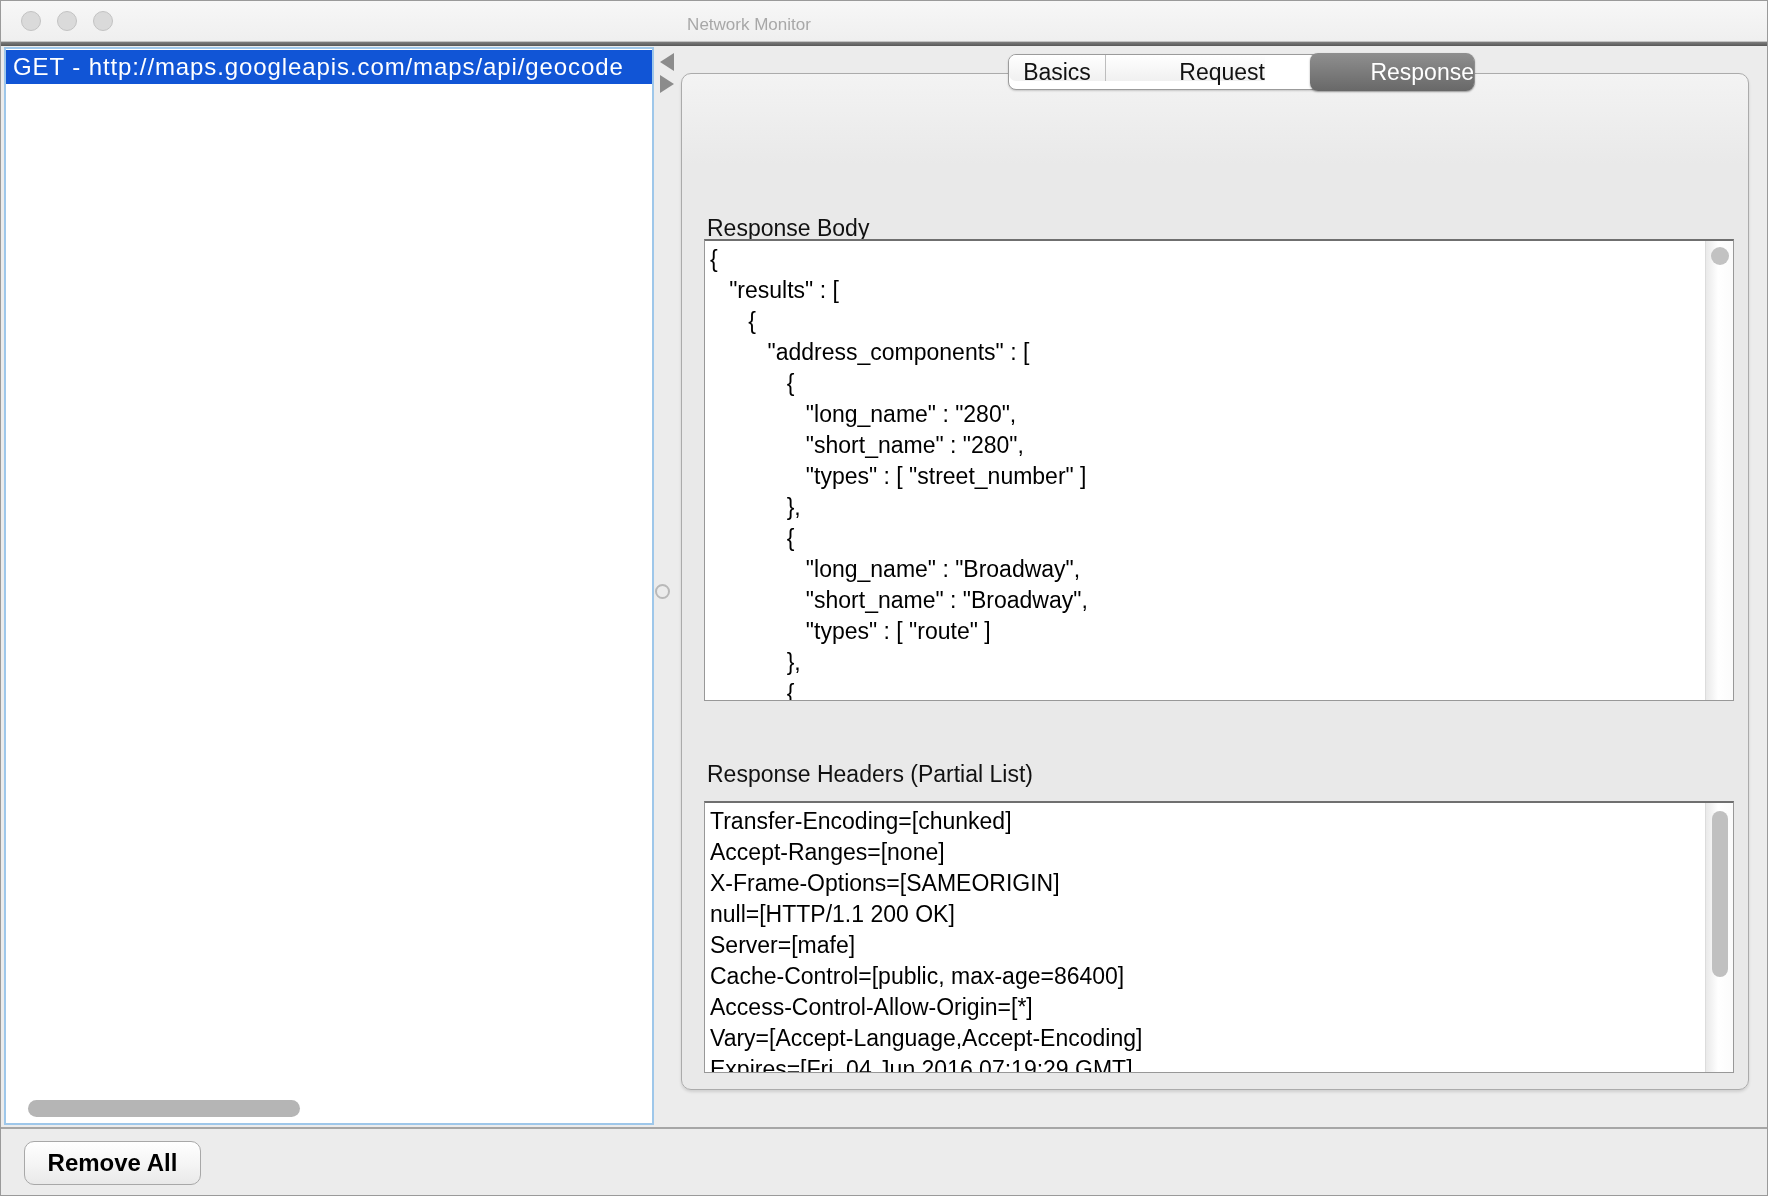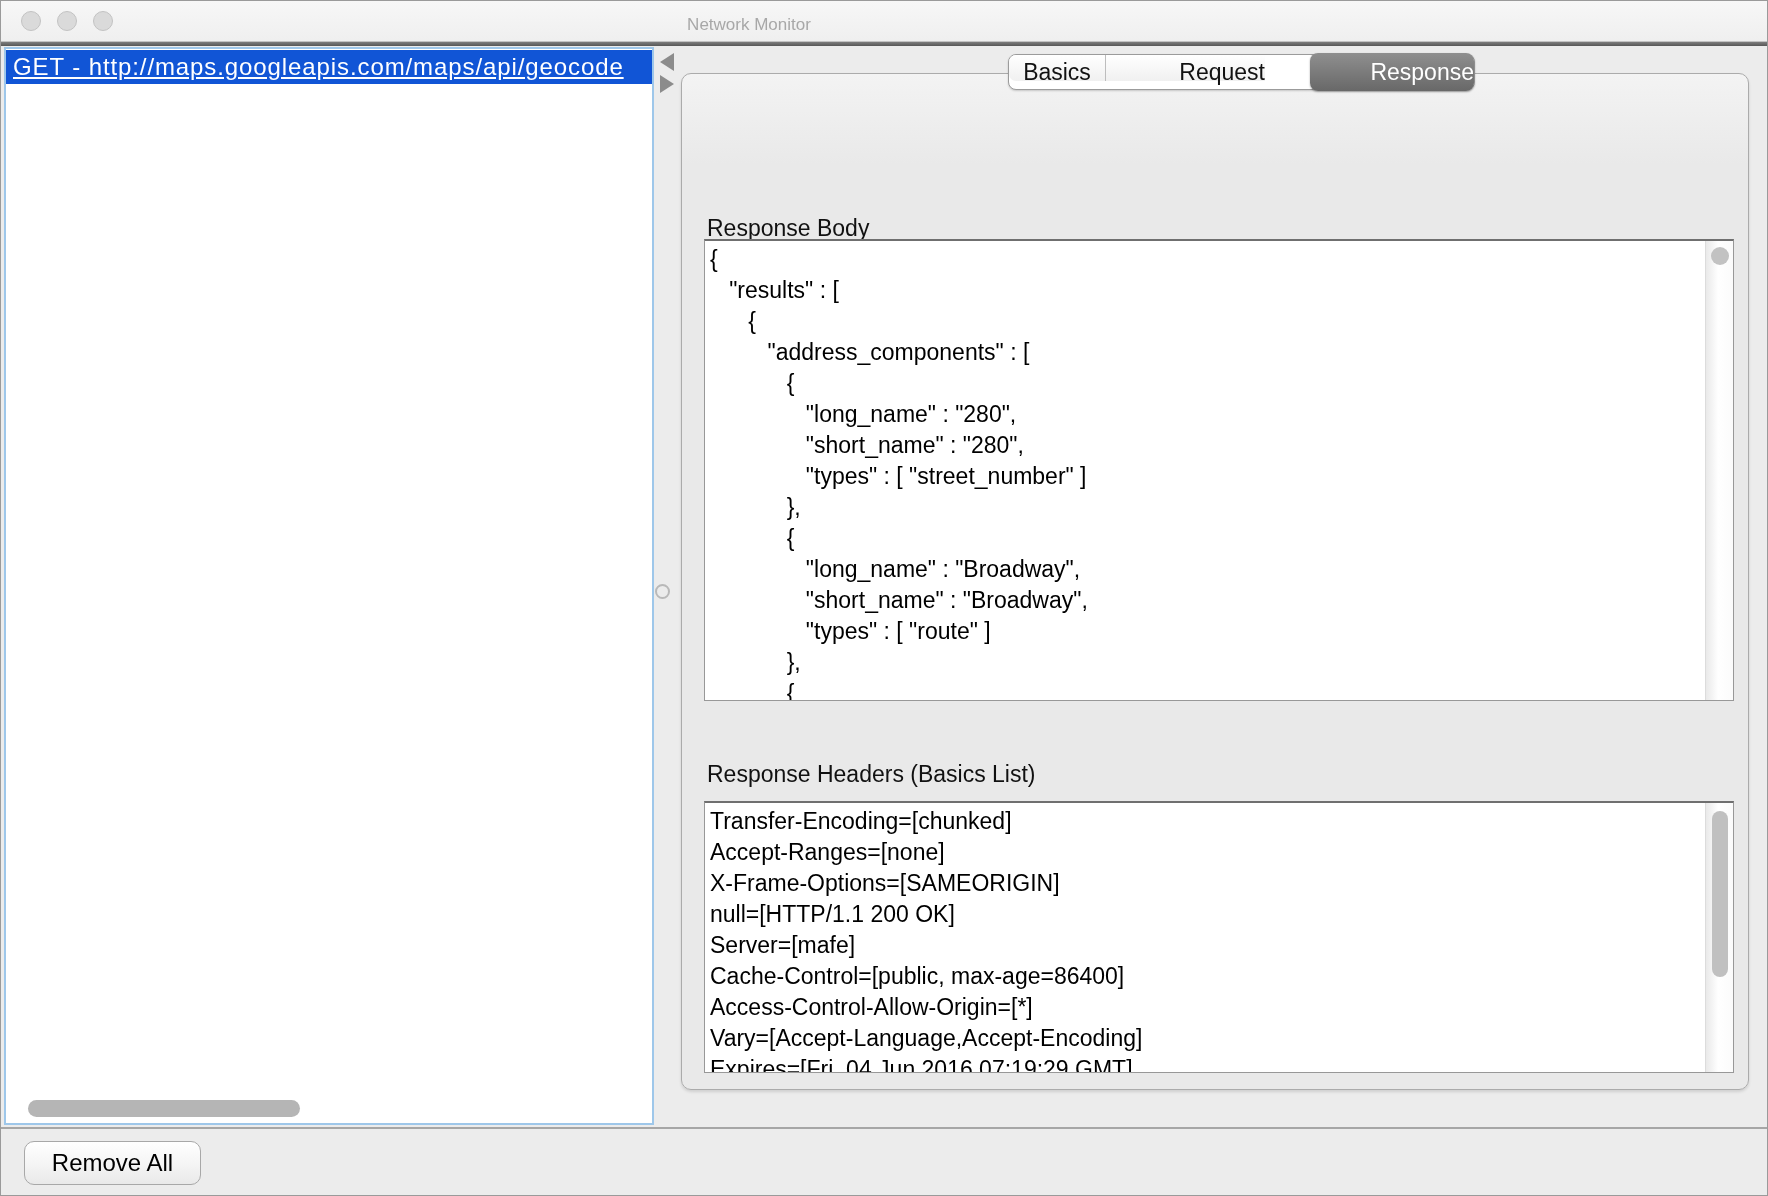--- a/index.html
+++ b/index.html
@@ -16,21 +16,21 @@
                 font-size:17px;color:#a8a8a8;margin-top:8px;}
   #titlebar-hairline{position:absolute;left:0;top:40px;width:1768px;height:1px;background:#c2c2c2;}
   #titlebar-darkline{position:absolute;left:0;top:41px;width:1768px;height:4px;
                      background:linear-gradient(180deg,#7d7d7d,#575757);}
   
   #request-list{position:absolute;left:3px;top:46px;width:650px;height:1078px;
                 background:#ffffff;border:2px solid #9ec7ea;box-sizing:border-box;}
   .list-item-selected{position:absolute;left:0;top:1px;width:100%;height:34px;
                 background:#1155d6;color:#ffffff;font-size:24px;letter-spacing:0.9px;
                 line-height:34px;padding-left:7px;box-sizing:border-box;
-                white-space:nowrap;overflow:hidden;text-decoration:underline;}
+                white-space:nowrap;overflow:hidden;}
   #list-hscrollbar{position:absolute;left:2px;bottom:2px;width:642px;height:24px;background:#ffffff;}
   #list-hscroll-thumb{position:absolute;left:20px;top:3px;width:272px;height:17px;
                 border-radius:9px;background:#b5b5b5;}
   
   .arrow{position:absolute;width:0;height:0;}
   #divider-arrow-left{left:659px;top:52px;border-top:9px solid transparent;border-bottom:9px solid transparent;
                 border-right:14px solid #8c8c8c;}
   #divider-arrow-right{left:659px;top:74px;border-top:9px solid transparent;border-bottom:9px solid transparent;
                 border-left:14px solid #8c8c8c;}
   #divider-grip{position:absolute;left:654px;top:583px;width:15px;height:15px;border-radius:50%;
@@ -66,21 +66,21 @@
   #body-scroll-thumb{position:absolute;top:6px;left:5px;width:18px;height:18px;border-radius:50%;
            background:#c2c2c2;}
   #headers-scroll-thumb{position:absolute;top:8px;left:6px;width:16px;height:166px;border-radius:8px;
            background:#c0c0c0;}
   
   #split-bottom-line{position:absolute;left:0;top:1126px;width:1768px;height:2px;background:#a6a6a6;}
   #remove-all-button{position:absolute;left:23px;top:1140px;width:177px;height:44px;
            border:1px solid #a8a8a8;border-radius:10px;box-sizing:border-box;
            background:linear-gradient(180deg,#ffffff,#f4f4f4 55%,#e9e9e9);
            font-family:"Liberation Sans", sans-serif;font-size:24px;color:#000000;
-           text-align:center;line-height:42px;}
+           text-align:center;line-height:42px;font-weight:bold;}
 </style>
 </head>
 <body>
 
 <div id="window">
 
   <div id="titlebar">
     <div class="traffic" id="tl-close"></div>
     <div class="traffic" id="tl-min"></div>
     <div class="traffic" id="tl-zoom"></div>
@@ -124,21 +124,21 @@
                "long_name" : "Broadway",
                "short_name" : "Broadway",
                "types" : [ "route" ]
             },
             {</pre>
     <div class="vscroll-track">
       <div id="body-scroll-thumb"></div>
     </div>
   </div>
 
-  <div class="section-label" id="headers-label">Response Headers (Basics List)</div>
+  <div class="section-label" id="headers-label">Response Headers (Partial List)</div>
 
   <div class="textbox" id="headers-box">
     <pre>Transfer-Encoding=[chunked]
 Accept-Ranges=[none]
 X-Frame-Options=[SAMEORIGIN]
 null=[HTTP/1.1 200 OK]
 Server=[mafe]
 Cache-Control=[public, max-age=86400]
 Access-Control-Allow-Origin=[*]
 Vary=[Accept-Language,Accept-Encoding]

